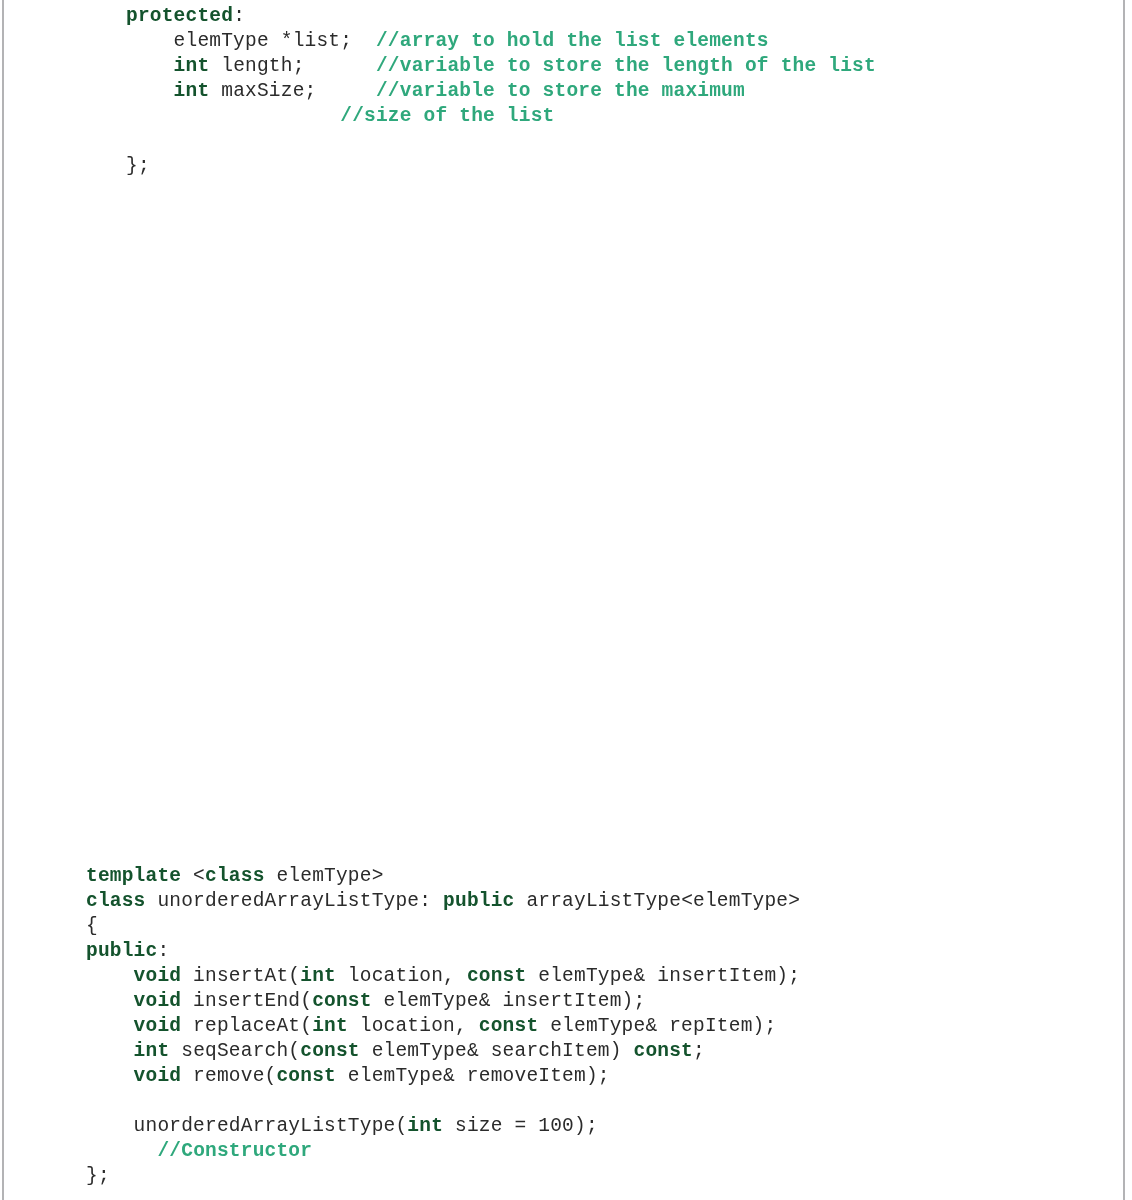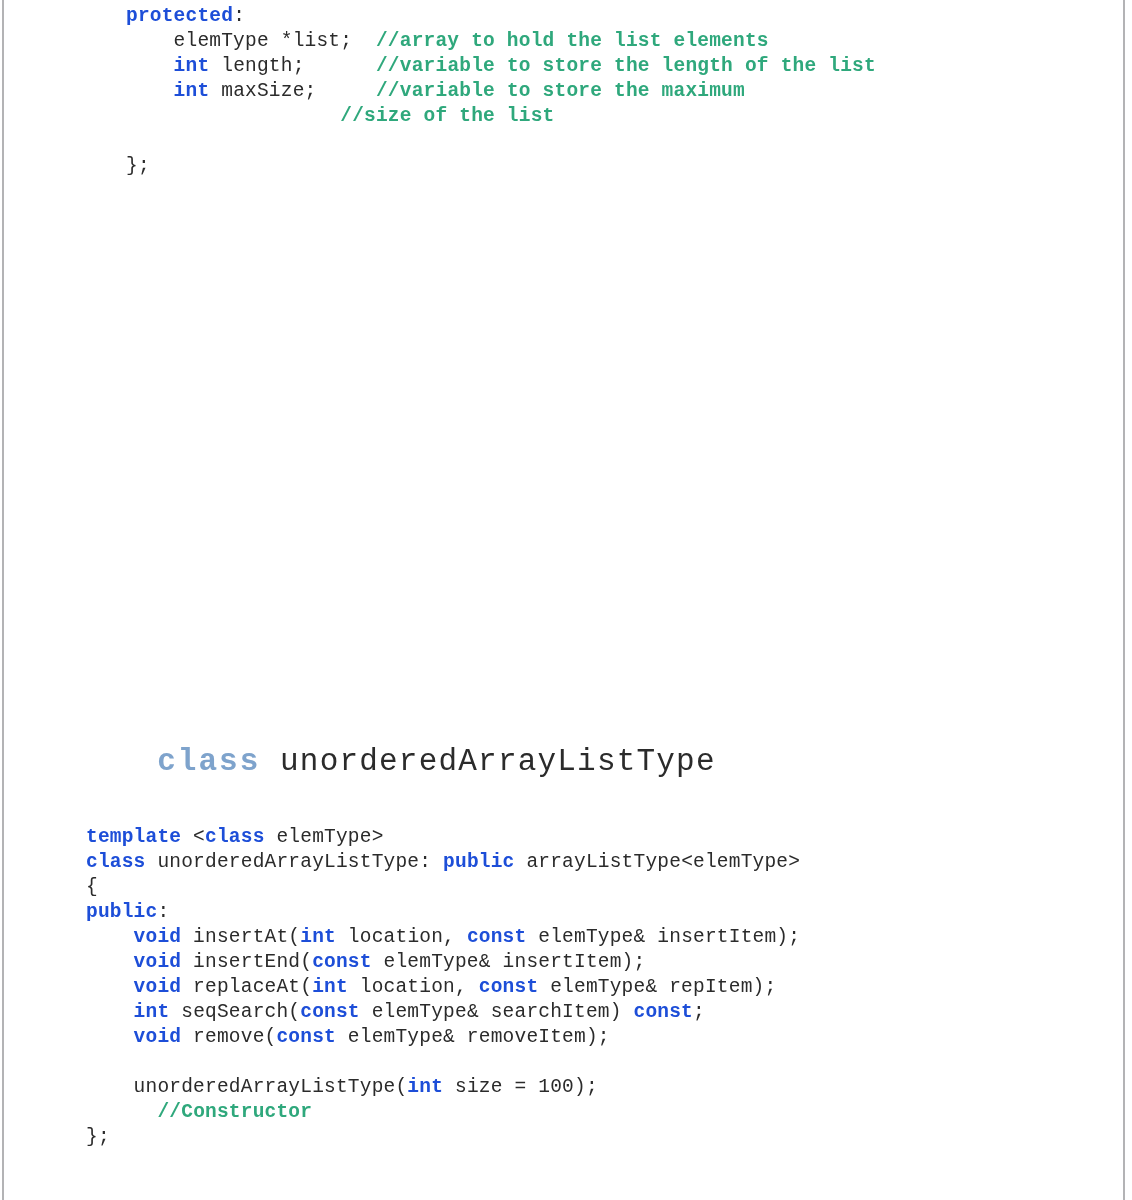--- a/index.html
+++ b/index.html
@@ -37,21 +37,21 @@
     font-size: 19.5px;
     line-height: 25px;
     letter-spacing: 0.2px;
     white-space: pre;
     color: #2b2b2b;
   }
   .code-line {
     white-space: pre;
     min-height: 25px;
   }
-  .kw      { color: #1d4ed8; font-weight: bold; }
+  .kw      { color: #14532d; font-weight: bold; }
   .cmt     { color: #2fa87c; font-weight: bold; text-align: right; }
   .plain   { color: #2b2b2b; }
 
   
   #block-top {
     left: 126px;
     top: 4px;
   }
   
   #heading {
@@ -68,33 +68,30 @@
   #heading .kw {
     color: #7ea3cc;
     font-weight: bold;
     letter-spacing: 2px;
   }
   #heading .name { color: #2b2b2b; }
 
   
   #block-bottom {
     left: 86px;
-    top: 825px;
+    top: 864px;
   }
   .blank-line { height: 25px; }
 </style>
 </head>
 <body>
 
 <div id="page">
 
   <div class="page-rule left"></div>
   <div class="page-rule right"></div>
 
   <div class="code-block" id="block-top"><div class="code-line"><span class="kw">protected</span><span class="plain">:</span></div><div class="code-line"><span class="plain">    elemType *list;  </span><span class="cmt">//array to hold the list elements</span></div><div class="code-line"><span class="plain">    </span><span class="kw">int</span><span class="plain"> length;      </span><span class="cmt">//variable to store the length of the list</span></div><div class="code-line"><span class="plain">    </span><span class="kw">int</span><span class="plain"> maxSize;     </span><span class="cmt">//variable to store the maximum</span></div><div class="code-line"><span class="plain">                  </span><span class="cmt">//size of the list</span></div><div class="code-line blank-line"><span class="plain"></span></div><div class="code-line"><span class="plain">};</span></div></div>
 
-  <div id="heading">
-    <span class="kw">class</span><span class="name"> </span><span class="name">unorderedArrayListType</span>
-  </div>
 
   <div class="code-block" id="block-bottom"><div class="code-line"><span class="kw">template</span><span class="plain"> &lt;</span><span class="kw">class</span><span class="plain"> elemType&gt;</span></div><div class="code-line"><span class="kw">class</span><span class="plain"> unorderedArrayListType: </span><span class="kw">public</span><span class="plain"> arrayListType&lt;elemType&gt;</span></div><div class="code-line"><span class="plain">{</span></div><div class="code-line"><span class="kw">public</span><span class="plain">:</span></div><div class="code-line"><span class="plain">    </span><span class="kw">void</span><span class="plain"> insertAt(</span><span class="kw">int</span><span class="plain"> location, </span><span class="kw">const</span><span class="plain"> elemType&amp; insertItem);</span></div><div class="code-line"><span class="plain">    </span><span class="kw">void</span><span class="plain"> insertEnd(</span><span class="kw">const</span><span class="plain"> elemType&amp; insertItem);</span></div><div class="code-line"><span class="plain">    </span><span class="kw">void</span><span class="plain"> replaceAt(</span><span class="kw">int</span><span class="plain"> location, </span><span class="kw">const</span><span class="plain"> elemType&amp; repItem);</span></div><div class="code-line"><span class="plain">    </span><span class="kw">int</span><span class="plain"> seqSearch(</span><span class="kw">const</span><span class="plain"> elemType&amp; searchItem) </span><span class="kw">const</span><span class="plain">;</span></div><div class="code-line"><span class="plain">    </span><span class="kw">void</span><span class="plain"> remove(</span><span class="kw">const</span><span class="plain"> elemType&amp; removeItem);</span></div><div class="code-line blank-line"><span class="plain"></span></div><div class="code-line"><span class="plain">    unorderedArrayListType(</span><span class="kw">int</span><span class="plain"> size = 100);</span></div><div class="code-line"><span class="plain">      </span><span class="cmt">//Constructor</span></div><div class="code-line"><span class="plain">};</span></div></div>
 
 </div>
 
 </body></html>

